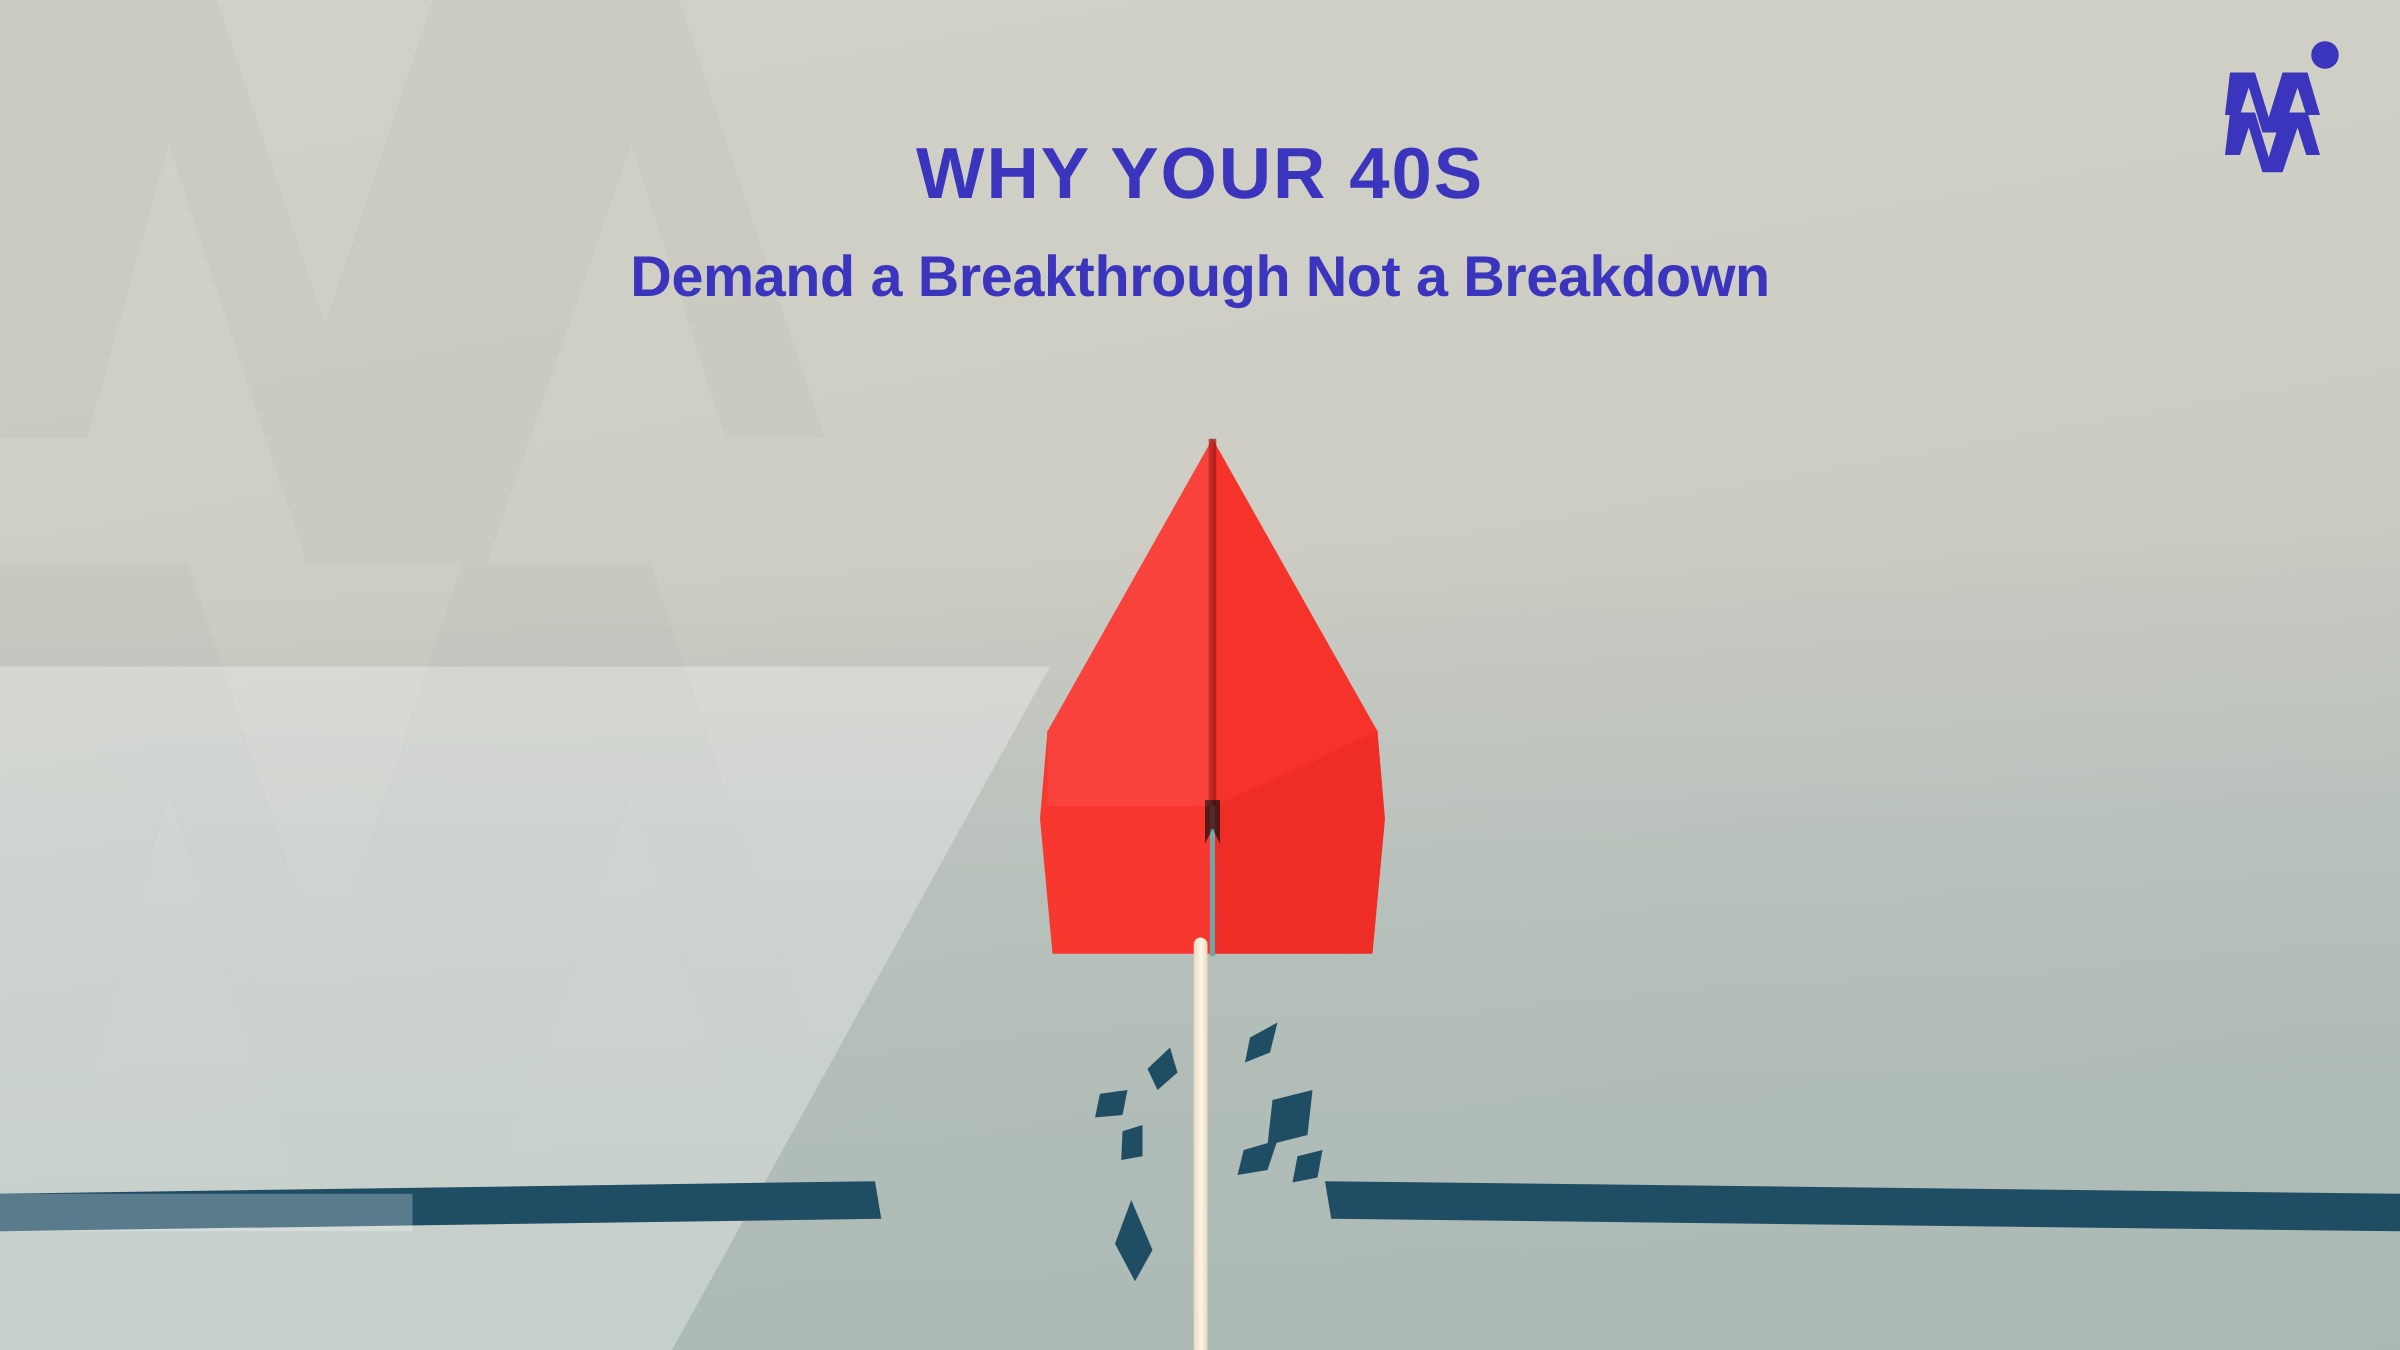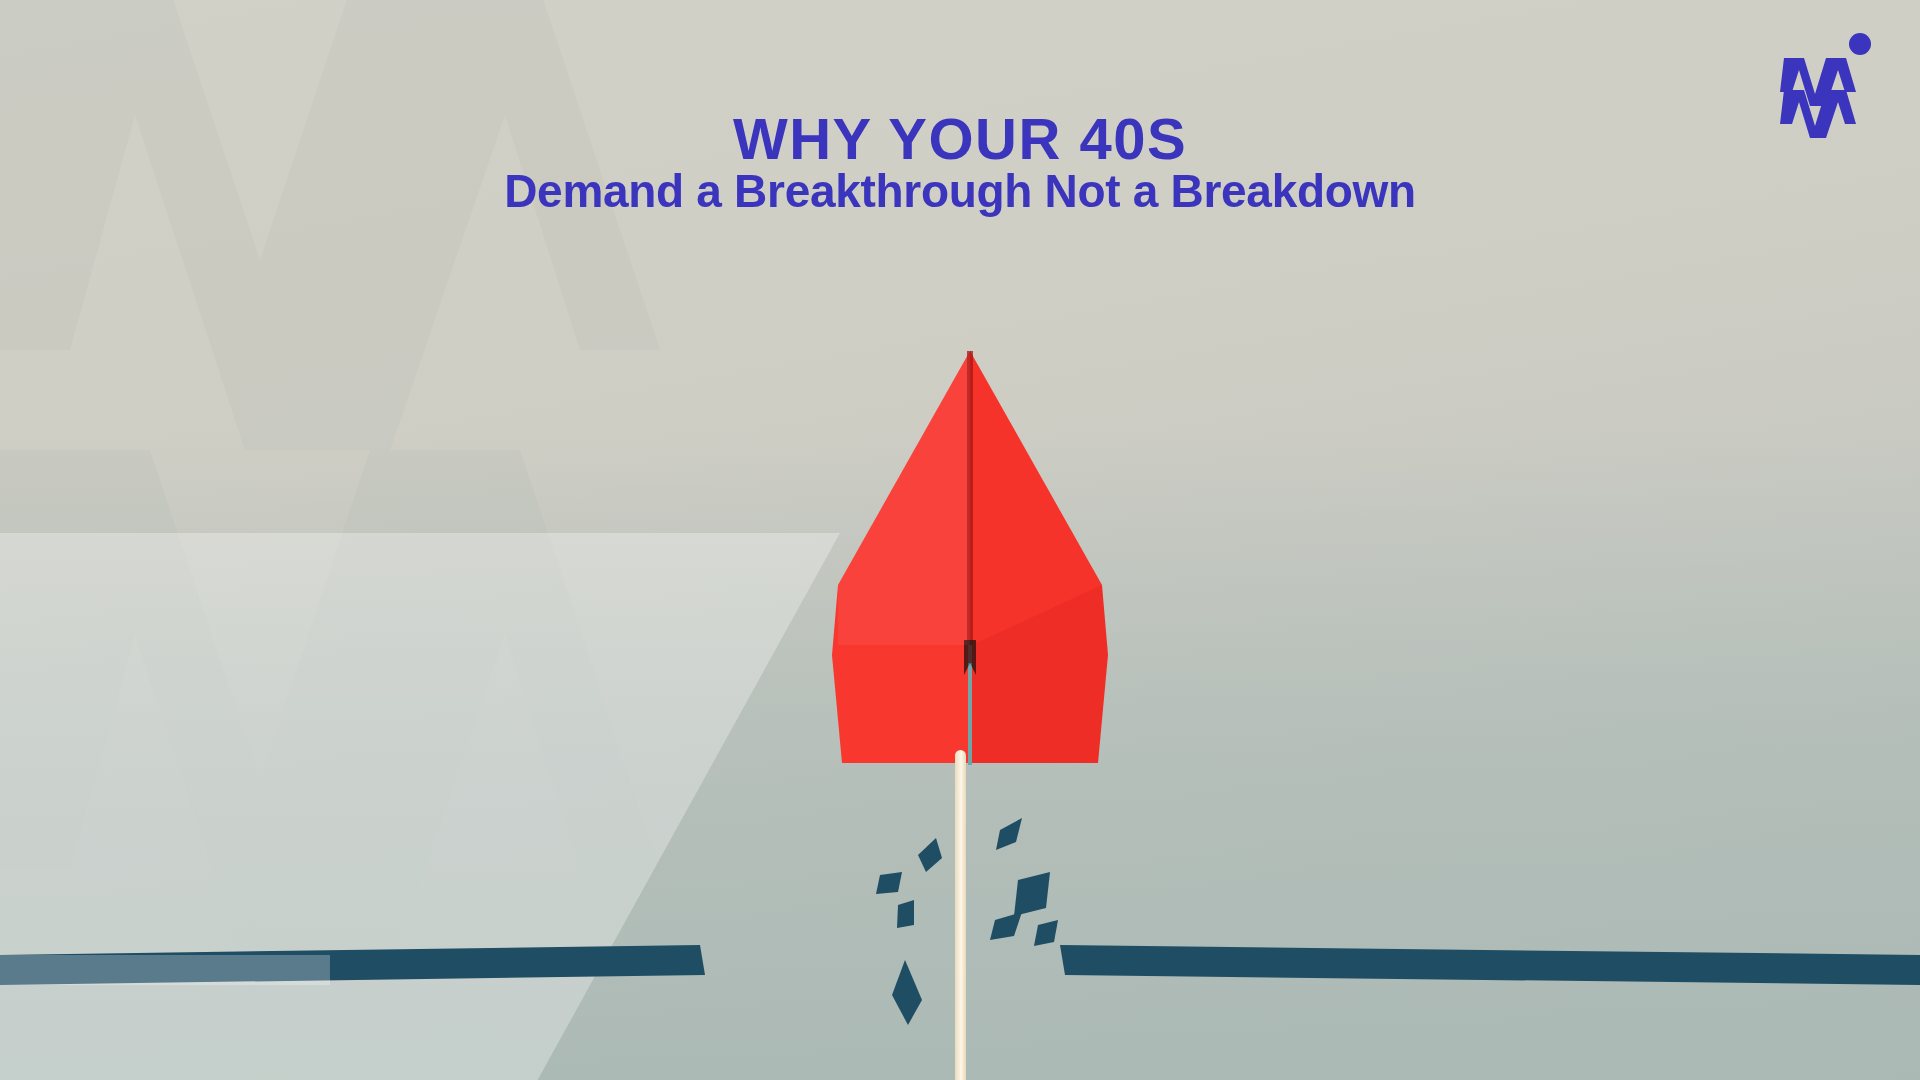--- a/index.html
+++ b/index.html
@@ -75,20 +75,21 @@
     font-weight:bold;
     letter-spacing:1.5px;
     line-height:1.0;
   }
   .subhead {
     color:#3b34bd;
     font-size:46px;
     font-weight:bold;
     letter-spacing:-0.3px;
     line-height:1.0;
+    margin-top:30px;
   }
 
   
   .logo { position:absolute; right:46px; top:28px; width:104px; height:110px; }
   .logo svg { width:100%; height:100%; display:block; }
 </style>
 </head>
 <body>
 
 <div id="stage">

